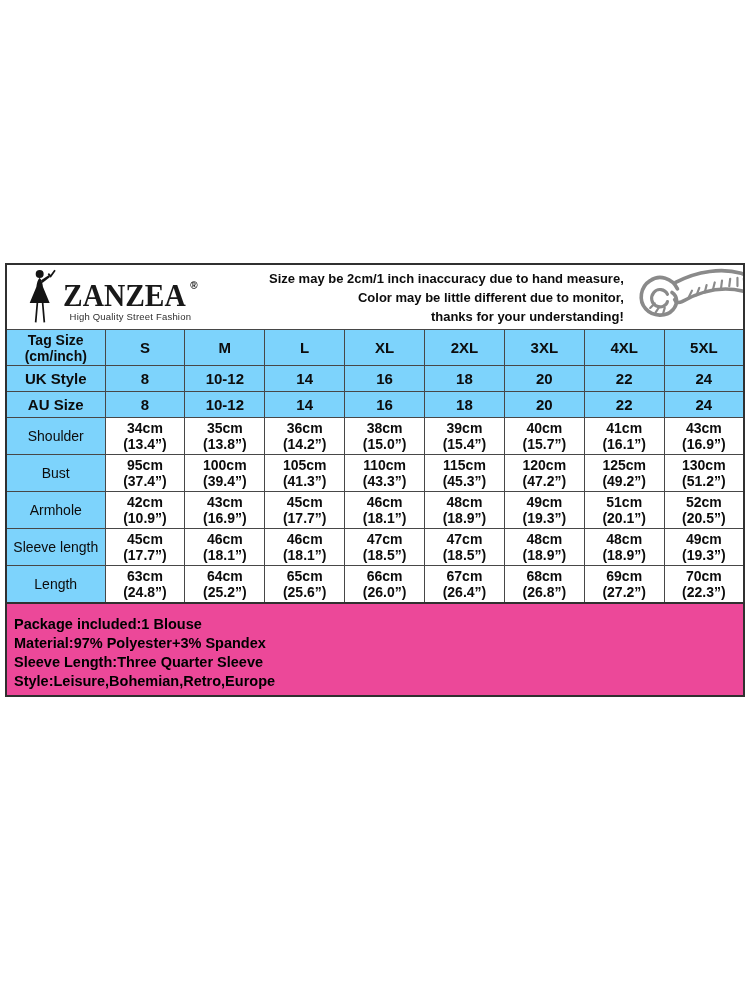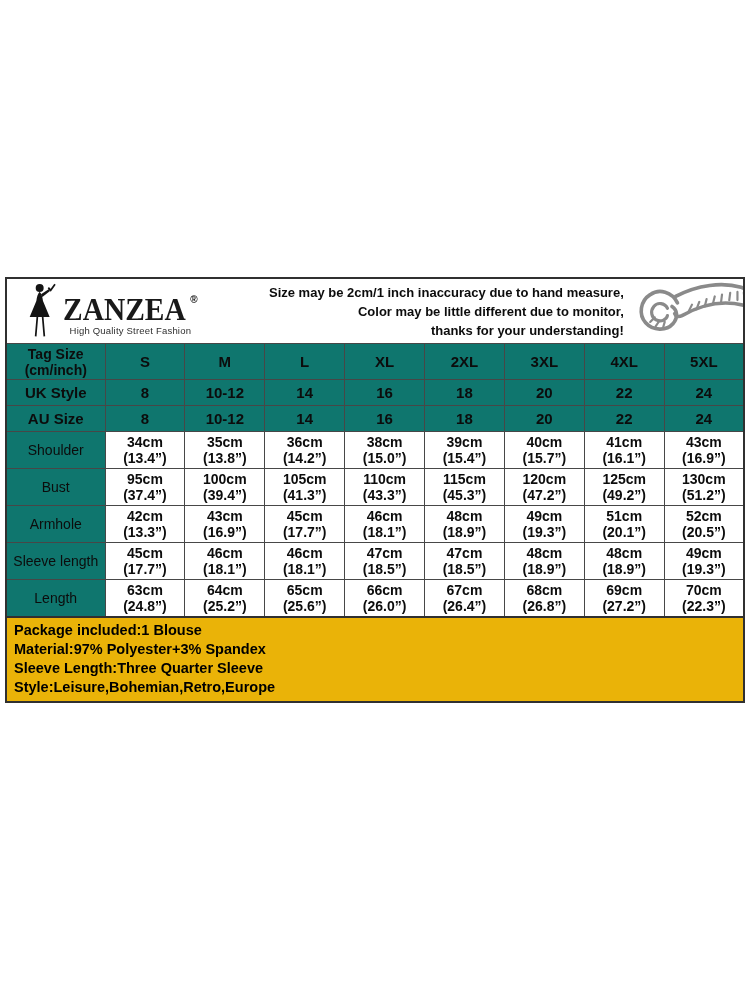--- a/index.html
+++ b/index.html
@@ -1,45 +1,45 @@
 <!DOCTYPE html>
 <html><head>
 <meta charset="utf-8">
 <style>
   html,body{margin:0;padding:0;background:#fff;}
   .sheet{position:relative;width:750px;height:1000px;background:#ffffff;
          font-family:"Liberation Sans",sans-serif;color:#000;overflow:hidden;}
-  .wrap{position:absolute;left:5px;top:263px;width:740px;margin-top:14px;}
+  .wrap{position:absolute;left:5px;top:263px;width:740px;}
   table.chart{width:740px;table-layout:fixed;border-collapse:collapse;
               border:2px solid #303030;background:#fff;}
   table.chart td{border:1px solid #474747;text-align:center;vertical-align:middle;
                  padding:0;color:#0c0c0c;overflow:hidden;}
-  .g{background:#0f766e;}
+  .g{background:#7dd3fc;}
   .r-brand td{height:64px;background:#fff;}
   .r-hdr td{height:35px;font-size:15px;font-weight:bold;}
   .r-sz td{height:25px;font-size:15px;font-weight:bold;}
   .r-m td{height:36px;}
   .lbl{font-size:14px;font-weight:normal;white-space:nowrap;}
   .lbl2 div{line-height:16px;font-size:14px;font-weight:bold;}
   .cm,.in{font-size:14px;font-weight:bold;line-height:16.5px;}
   .brand-bar{display:flex;align-items:center;height:64px;padding:0 8px 0 14px;}
   .logo{display:flex;align-items:flex-end;width:248px;flex:0 0 auto;}
   .lady{width:40px;height:56px;margin-right:2px;flex:0 0 auto;}
   .logo-main{display:flex;flex-direction:column;align-items:center;padding-bottom:3px;}
   .logo-line{display:flex;align-items:flex-start;}
   .logo-text{font-family:"Liberation Serif",serif;font-weight:bold;font-size:32px;
              line-height:30px;letter-spacing:0px;color:#191919;transform:scaleX(.92);
              transform-origin:left;white-space:nowrap;}
   .reg{font-size:10px;line-height:10px;margin-top:1px;margin-left:-6px;font-weight:bold;}
   .tagline{font-size:9.5px;color:#2e2e2e;letter-spacing:.2px;margin-top:1px;white-space:nowrap;}
   .notice{flex:1;text-align:right;font-weight:bold;font-size:13px;line-height:19px;
           white-space:nowrap;padding-right:4px;}
   .tape{width:128px;height:60px;flex:0 0 auto;}
-  .details{border:2px solid #303030;border-top:0;background:#eab308;
-           padding:3px 0 4px 7px;}
+  .details{border:2px solid #303030;border-top:0;background:#ec4899;
+           padding:11px 0 4px 7px;}
   .details div{font-size:14.5px;font-weight:bold;line-height:19px;text-align:left;
                white-space:nowrap;}
 </style>
 </head>
 <body>
 
 <div class="sheet">
   <div class="wrap">
     <table class="chart">
       <colgroup>
@@ -204,21 +204,21 @@
         <td>
               <div class="cm">130cm</div>
               <div class="in">(51.2”)</div>
             </td>
       </tr>
 
       <tr class="r-m">
         <td class="g lbl">Armhole</td>
         <td>
               <div class="cm">42cm</div>
-              <div class="in">(13.3”)</div>
+              <div class="in">(10.9”)</div>
             </td>
         <td>
               <div class="cm">43cm</div>
               <div class="in">(16.9”)</div>
             </td>
         <td>
               <div class="cm">45cm</div>
               <div class="in">(17.7”)</div>
             </td>
         <td>

